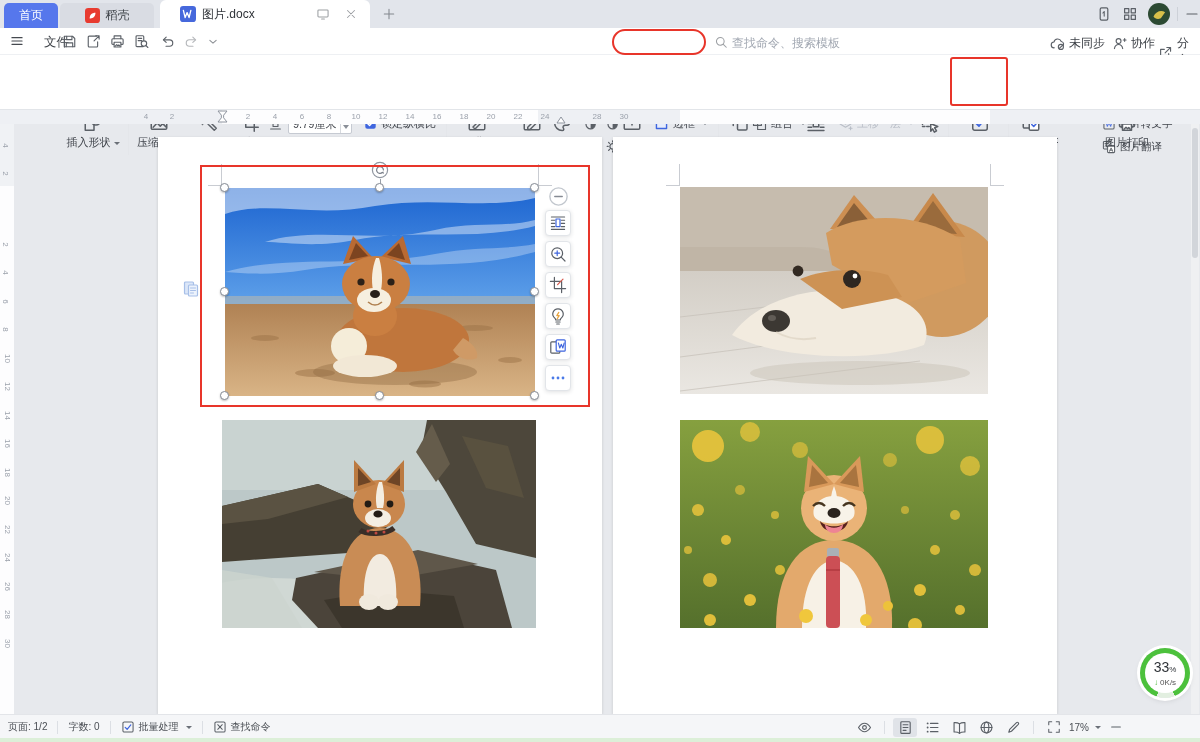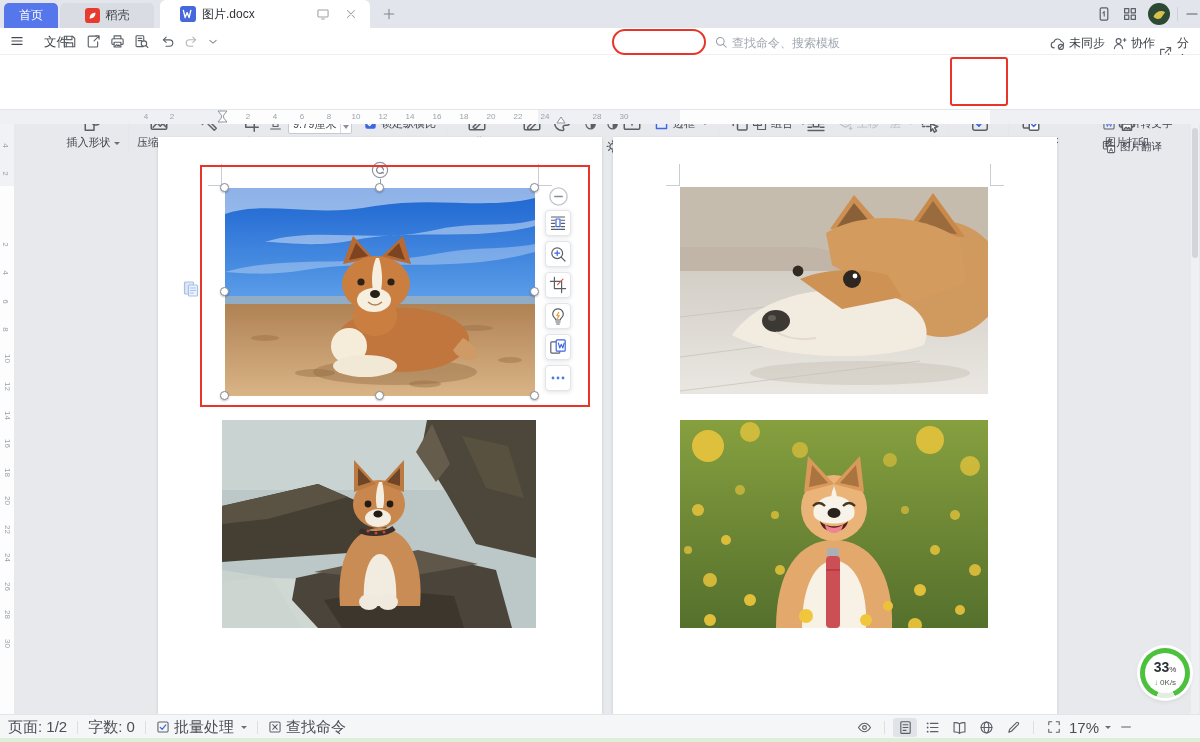--- a/index.html
+++ b/index.html
@@ -45,26 +45,26 @@
 .page{position:absolute;top:137px;width:444px;height:577px;background:#fff;box-shadow:0 1px 3px rgba(0,0,0,.14)}
 .cmark{position:absolute;width:14px;height:22px;z-index:3}
 .imgwrap{position:absolute;z-index:4}
 .imgwrap svg{display:block;width:100%;height:100%}
 .h{position:absolute;width:9px;height:9px;background:#fff;border:1px solid #858b95;border-radius:50%;box-shadow:0 1px 2px rgba(0,0,0,.25);z-index:8}
 .ftbtn{position:absolute;width:26px;height:26px;background:#fff;border:1px solid #e2e5e9;border-radius:4px;box-shadow:0 1px 4px rgba(31,35,41,.14);display:flex;align-items:center;justify-content:center;z-index:20}
 
 #badge{position:absolute;left:1140px;top:648px;width:50px;height:50px;border-radius:50%;background:conic-gradient(from 200deg,#4cc13c 0 88%,#e2efe0 88% 100%);box-shadow:0 0 0 3px #fff,0 2px 6px rgba(0,0,0,.15);z-index:30}
 #badge .inner{position:absolute;left:5px;top:5px;width:40px;height:40px;border-radius:50%;background:#fff;text-align:center}
 #badge .pct{font-size:14px;color:#2f3338;line-height:16px;margin-top:6px}
-#badge .pct b{font-weight:bold}
+#badge .pct b{font-weight:normal}
 #badge .pct .sign{font-size:8px}
 #badge .spd{font-size:8px;color:#555}
 #badge .spd .ar{color:#49b83a}
 
-#statusbar{position:absolute;left:0;top:714px;width:1200px;height:24px;background:#f5f6f8;border-top:1px solid #e3e5e9;font-size:15px;color:#4b4f55}
+#statusbar{position:absolute;left:0;top:714px;width:1200px;height:24px;background:#f5f6f8;border-top:1px solid #e3e5e9;font-size:10px;color:#4b4f55}
 .sb{position:absolute;top:0;height:24px;display:flex;align-items:center;gap:5px;white-space:nowrap}
 .ssep{width:1px;height:13px;background:#dcdfe4;margin:0 5px}
 .viewbtn{width:24px;height:19px;display:flex;align-items:center;justify-content:center;border-radius:3px}
 .viewbtn.sel{background:#e0e3e8}
 #greenstrip{position:absolute;left:0;top:738px;width:1200px;height:4px;background:#dcefd8}
 #scrollbar{position:absolute;left:1191px;top:124px;width:8px;height:590px;background:#eff0f2;z-index:2}
 #scrollthumb{position:absolute;left:1px;top:4px;width:6px;height:130px;background:#d2d5da;border-radius:3px}
 </style>
 </head>
 <body>

